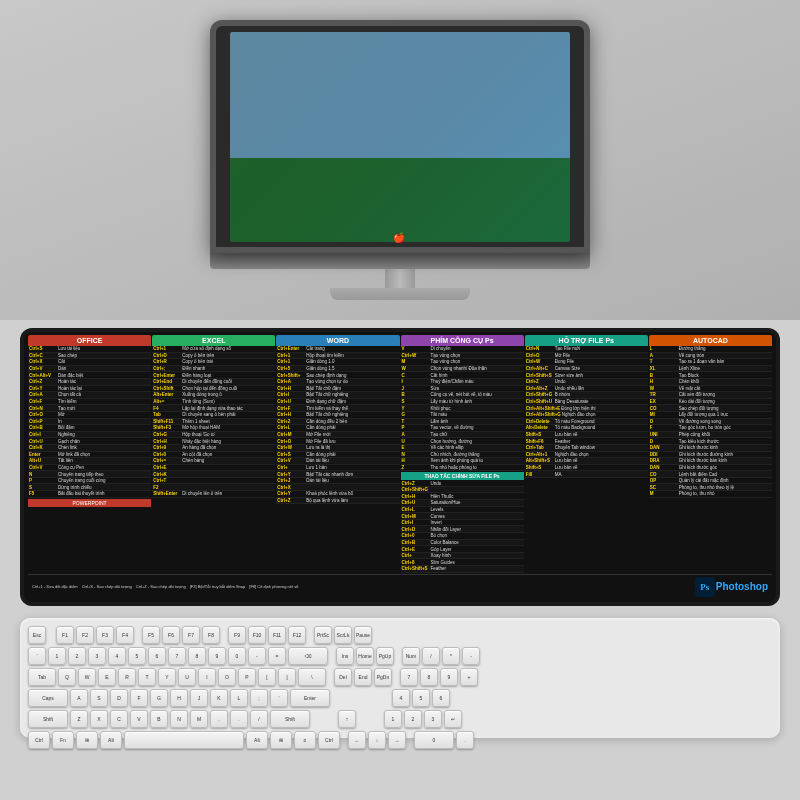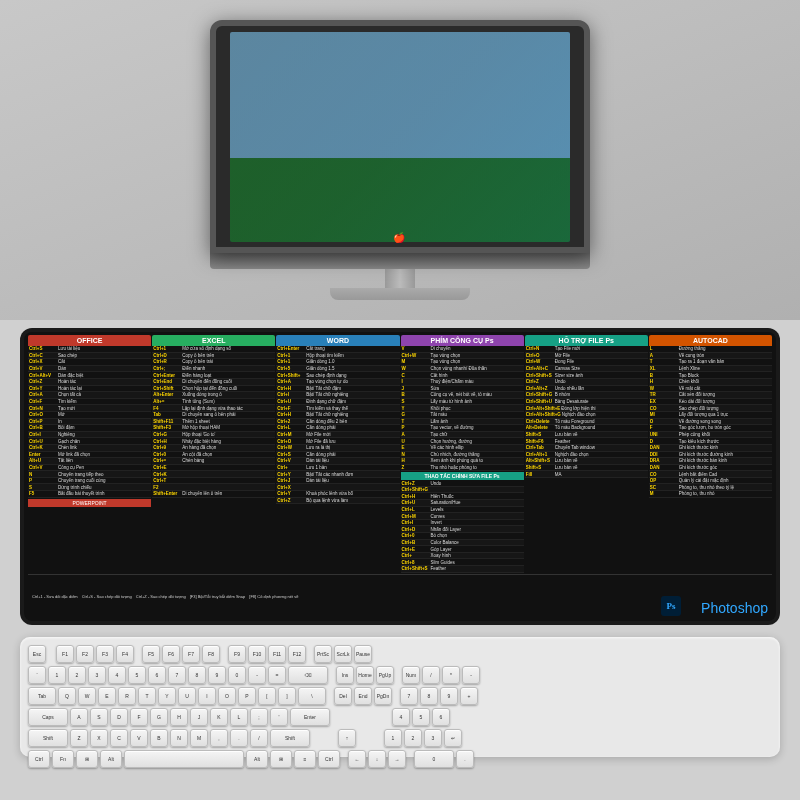--- a/index.html
+++ b/index.html
@@ -173,43 +173,42 @@
       display: flex;
       align-items: center;
       justify-content: space-between;
       padding: 2px 4px;
       border-top: 1px solid #333;
       margin-top: 1px;
     }
 
     .ps-brand {
       display: flex;
-      align-items: flex-end;
-      gap: 20px;
-      margin-top: 19px;
+      align-items: center;
+      gap: 1px;
     }
 
     .ps-icon {
       width: 20px;
       height: 20px;
       background: #001e36;
       border-radius: 3px;
       display: flex;
       align-items: center;
       justify-content: center;
       font-size: 9px;
       color: #31a8ff;
       font-weight: bold;
       font-family: 'Times New Roman', serif;
     }
 
     .ps-text {
-      font-size: 14px;
+      font-size: 10px;
       color: #31a8ff;
-      font-weight: normal;
+      font-weight: bold;
     }
 
     
     .keyboard-section {
       width: 760px;
       height: 120px;
       background: #e8e8e8;
       border-radius: 10px;
       padding: 8px;
       display: flex;

